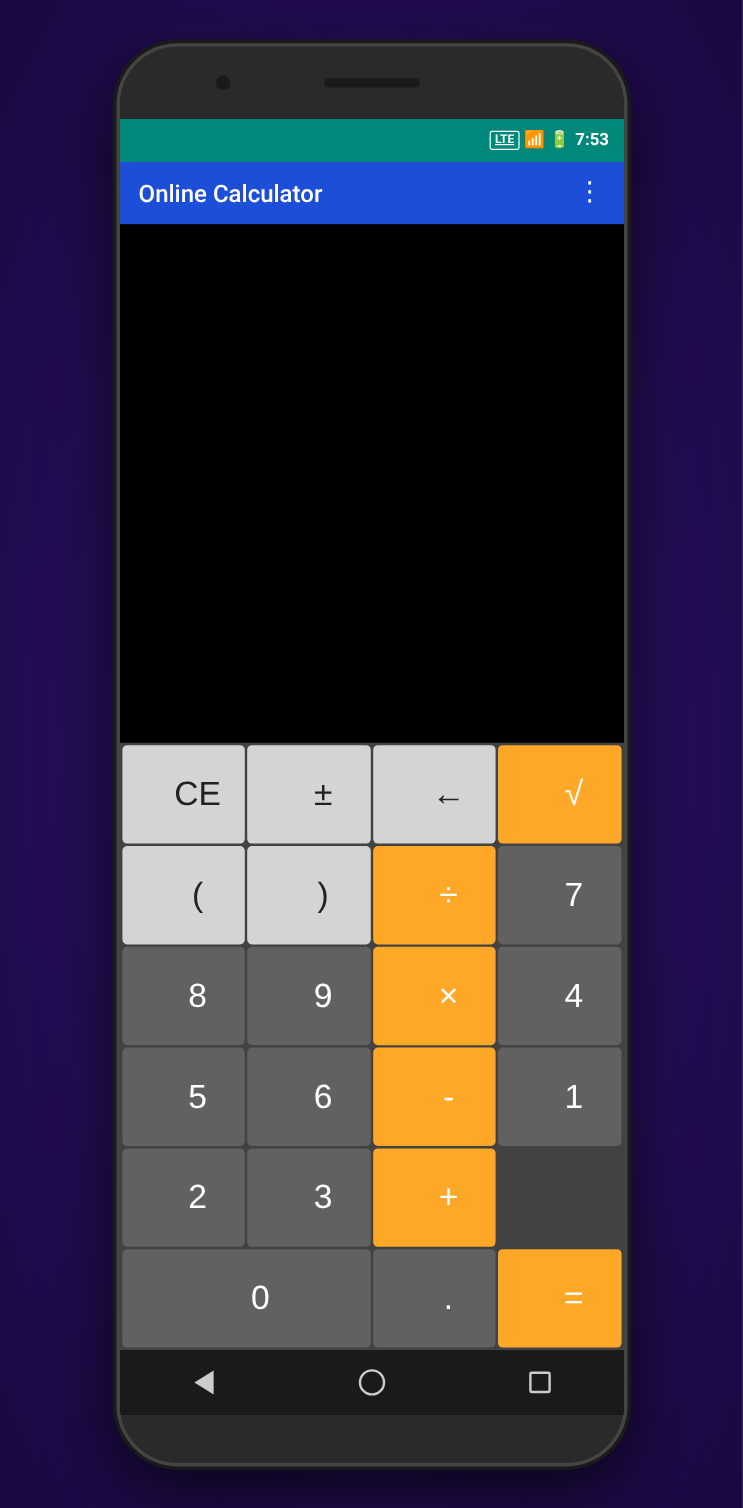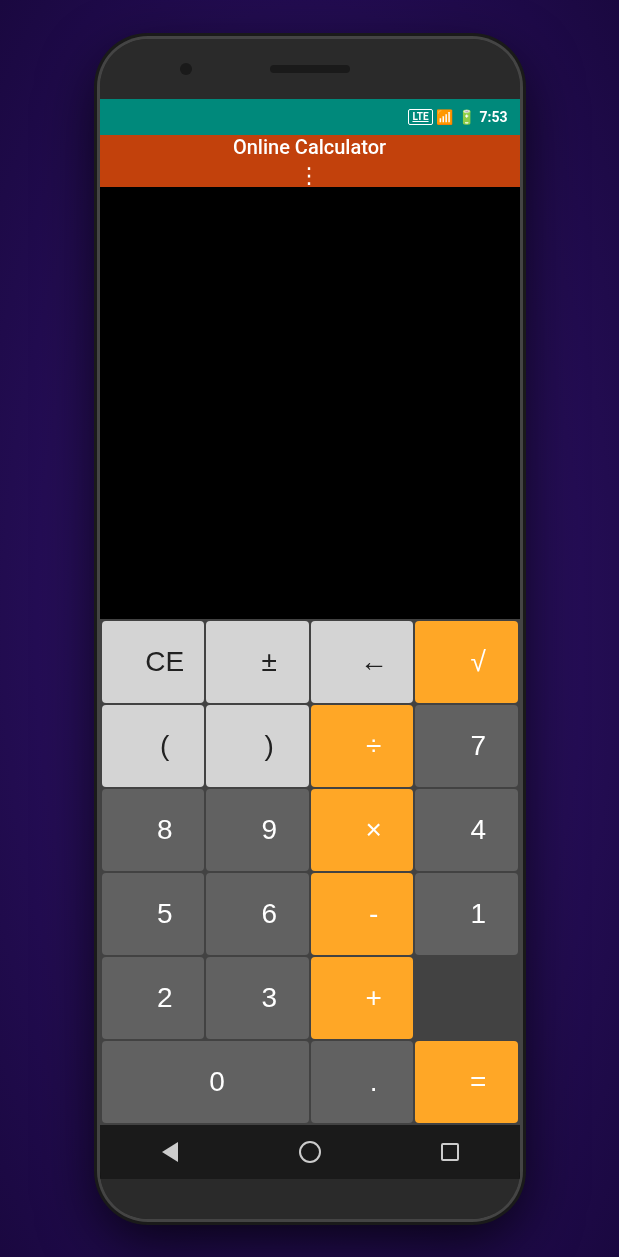--- a/index.html
+++ b/index.html
@@ -75,26 +75,25 @@
       display: flex;
       align-items: center;
       gap: 4px;
       font-size: 11px;
       color: white;
       font-weight: bold;
     }
 
     .toolbar {
       height: 52px;
-      background: #c2410c;
+      background: #1d4ed8;
       display: flex;
       align-items: center;
       padding: 0 16px;
       flex-shrink: 0;
-      flex-direction: column;
     }
 
     .toolbar-title {
       color: white;
       font-size: 20px;
       font-weight: 500;
       flex: 1;
     }
 
     .toolbar-menu {

